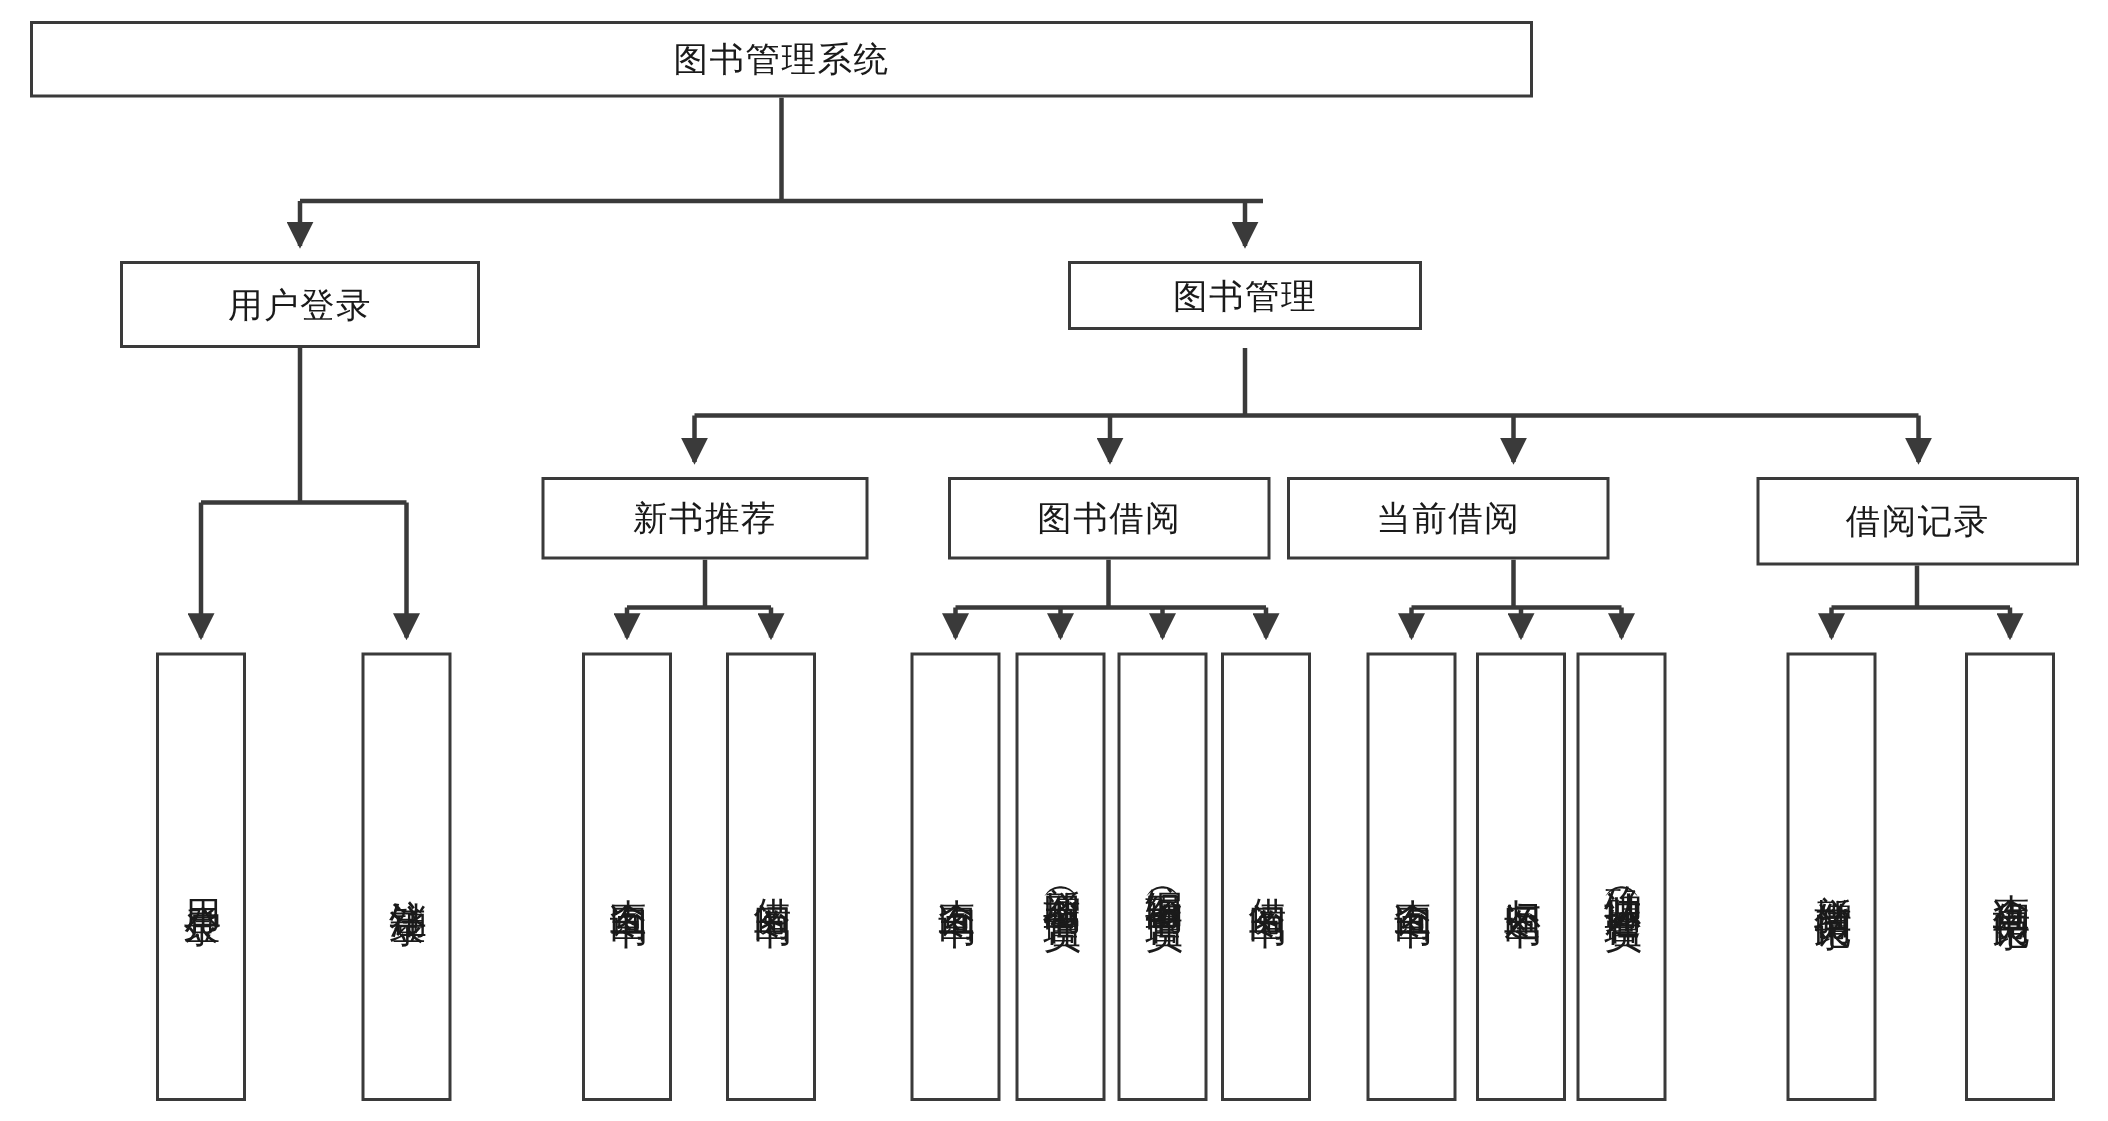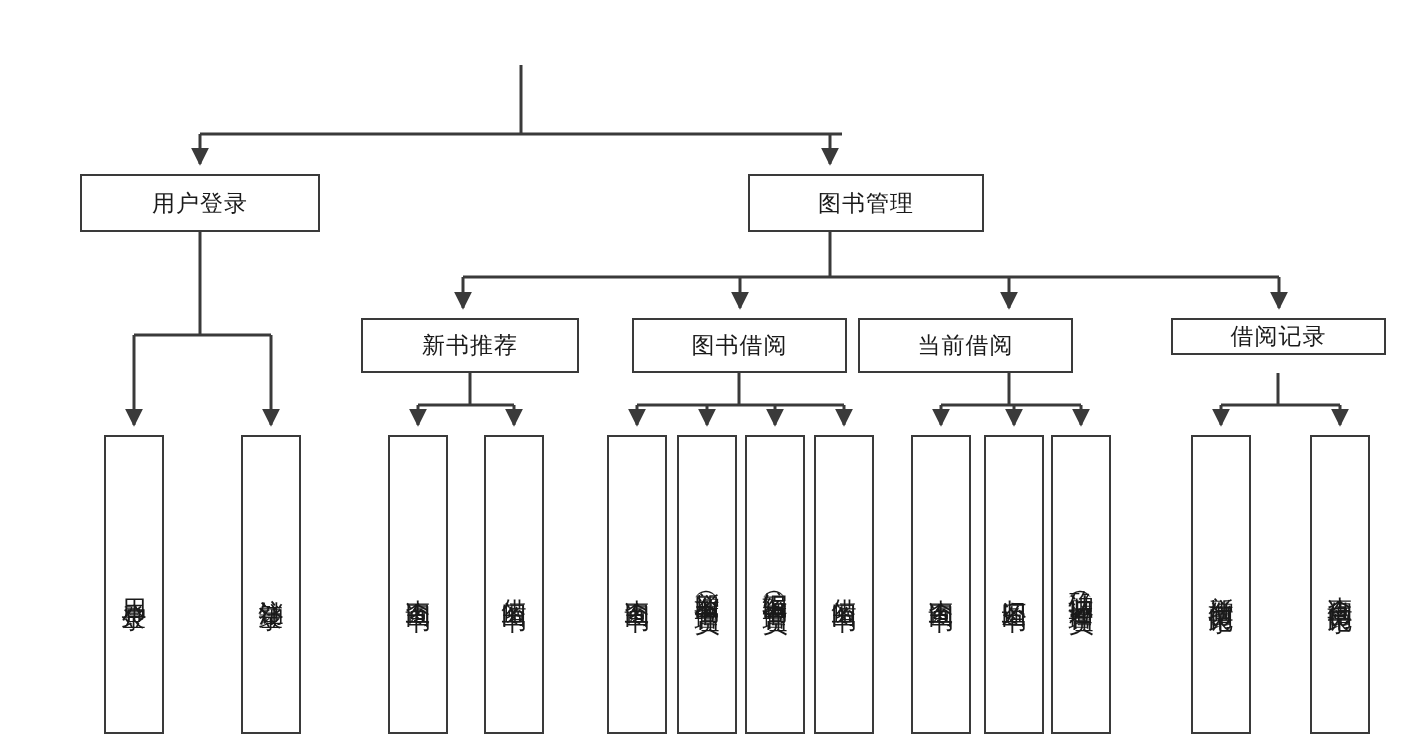--- a/index.html
+++ b/index.html
@@ -109,38 +109,41 @@
       <path d="M 1014 405 L 1014 425" marker-end="url(#arrow)"></path>
       <path d="M 1081 405 L 1081 425" marker-end="url(#arrow)"></path>
 
       <path d="M 1278 373 L 1278 405"></path>
       <path d="M 1221 405 L 1340 405"></path>
       <path d="M 1221 405 L 1221 425" marker-end="url(#arrow)"></path>
       <path d="M 1340 405 L 1340 425" marker-end="url(#arrow)"></path>
     </g>
   </svg>
 
+  <div class="node h" style="left: 20px; top: 14px; width: 1002px; height: 51px;">
+    <span>图书管理系统</span>
+  </div>
 
   <div class="node h" style="left: 80px; top: 174px; width: 240px; height: 58px;">
     <span>用户登录</span>
   </div>
-  <div class="node h" style="left: 712px; top: 174px; width: 236px; height: 58px; margin-left: 36px;">
+  <div class="node h" style="left: 712px; top: 174px; width: 236px; height: 46px;">
     <span>图书管理</span>
   </div>
 
   <div class="node h" style="left: 632px; top: 318px; width: 215px; height: 55px;">
     <span>图书借阅</span>
   </div>
   <div class="node h" style="left: 361px; top: 318px; width: 218px; height: 55px;">
     <span>新书推荐</span>
   </div>
   <div class="node h" style="left: 858px; top: 318px; width: 215px; height: 55px;">
     <span>当前借阅</span>
   </div>
-  <div class="node h" style="left: 1171px; top: 318px; width: 215px; height: 37px;">
+  <div class="node h" style="left: 1171px; top: 318px; width: 215px; height: 59px;">
     <span>借阅记录</span>
   </div>
 
   <div class="node v" style="left: 104px; top: 435px; width: 60px; height: 299px;">
     <span class="vtext">用户登录</span>
   </div>
   <div class="node v" style="left: 241px; top: 435px; width: 60px; height: 299px;">
     <span class="vtext">注销登录</span>
   </div>
   <div class="node v" style="left: 388px; top: 435px; width: 60px; height: 299px;">

